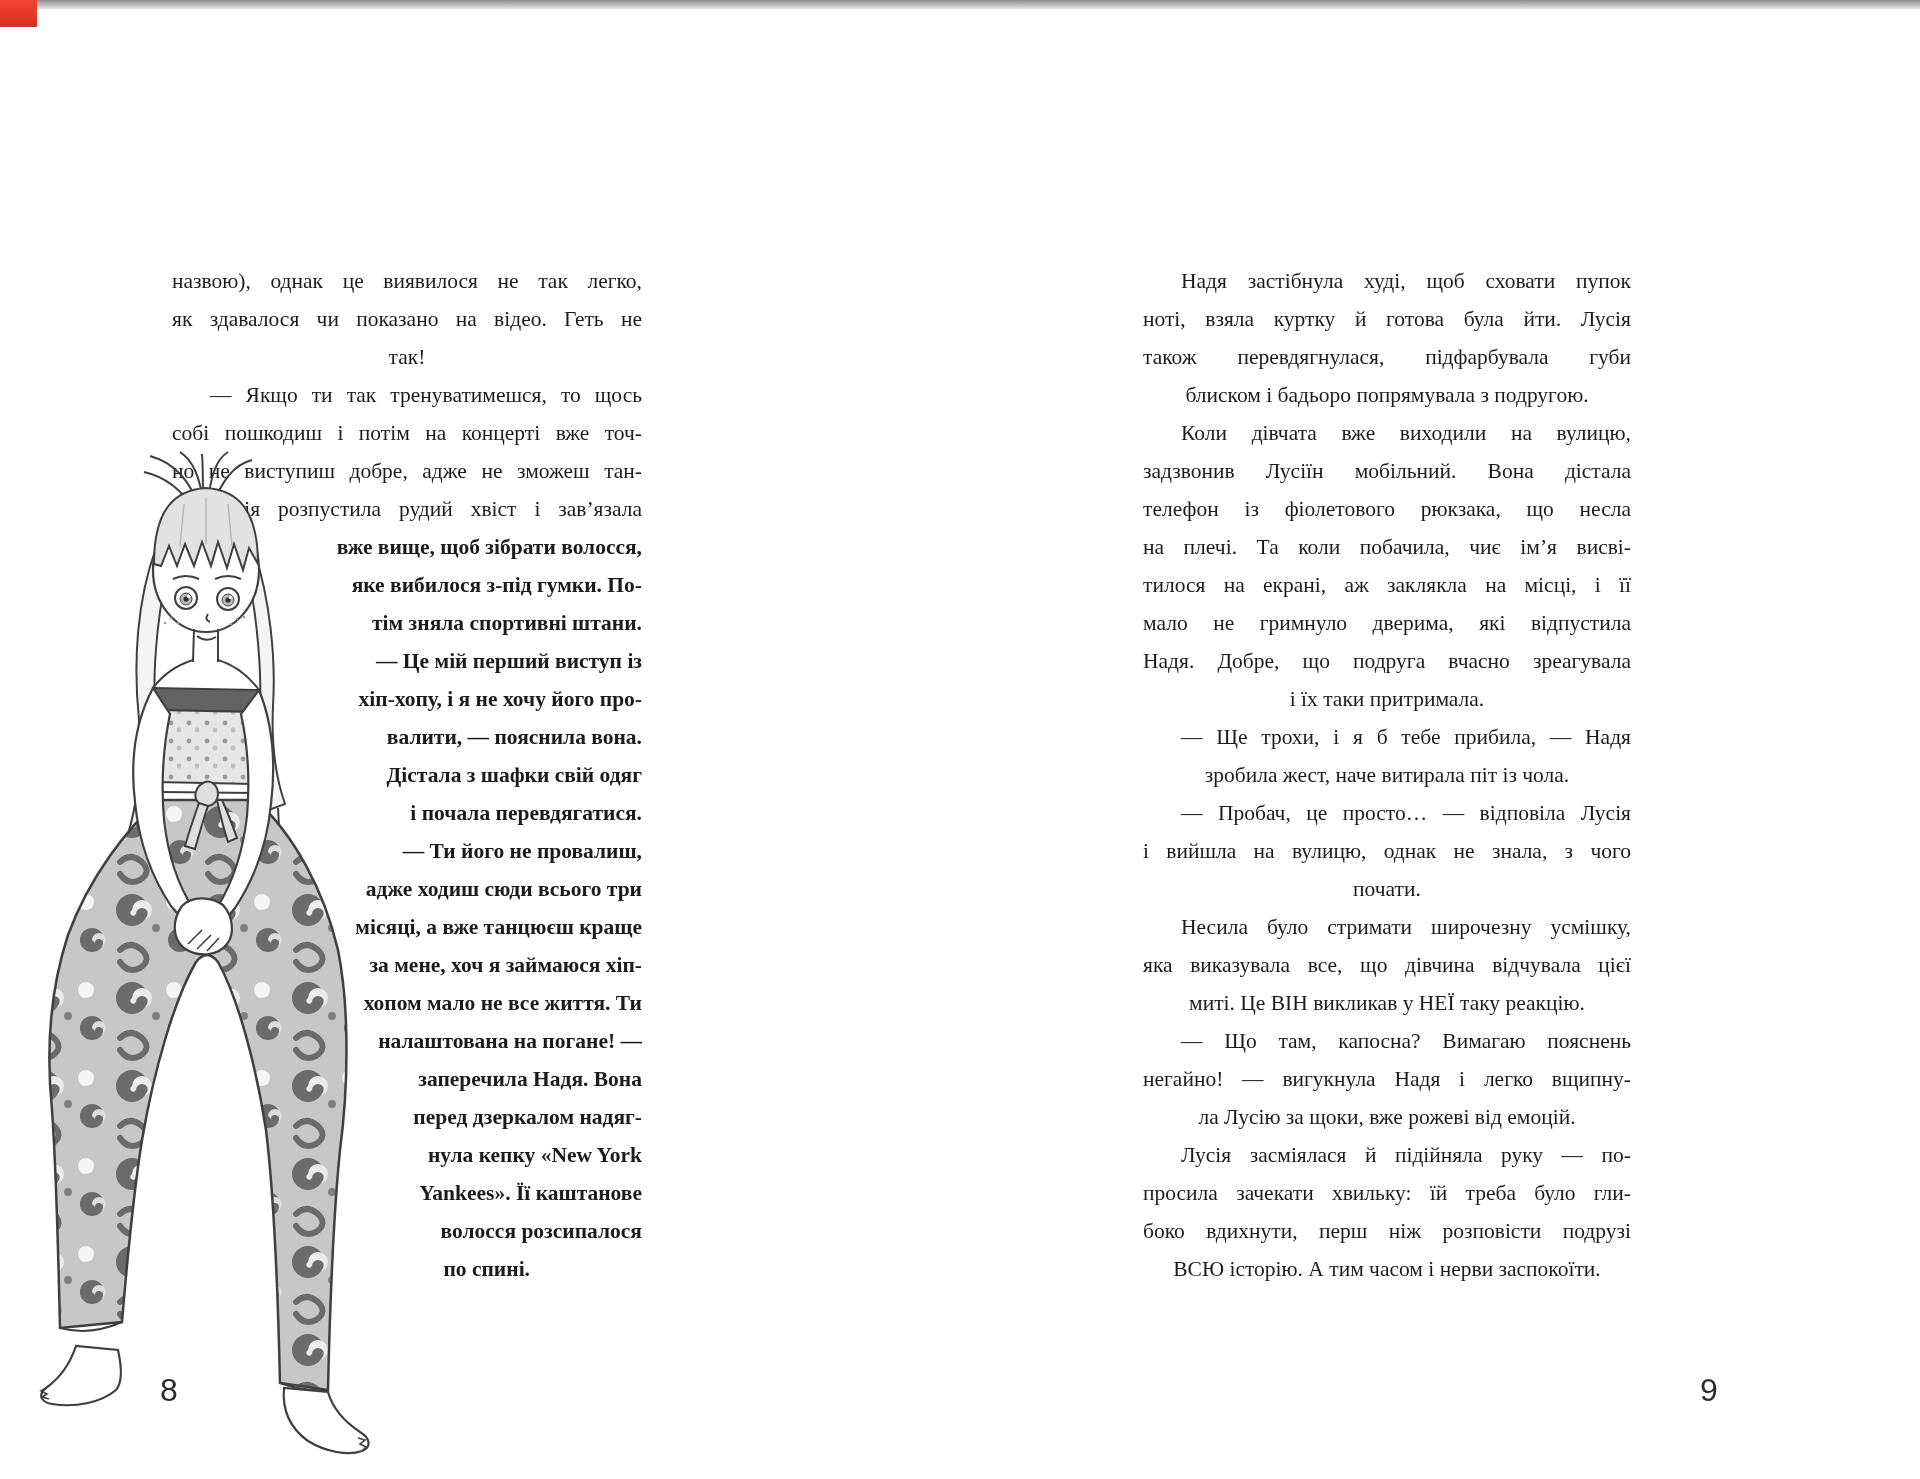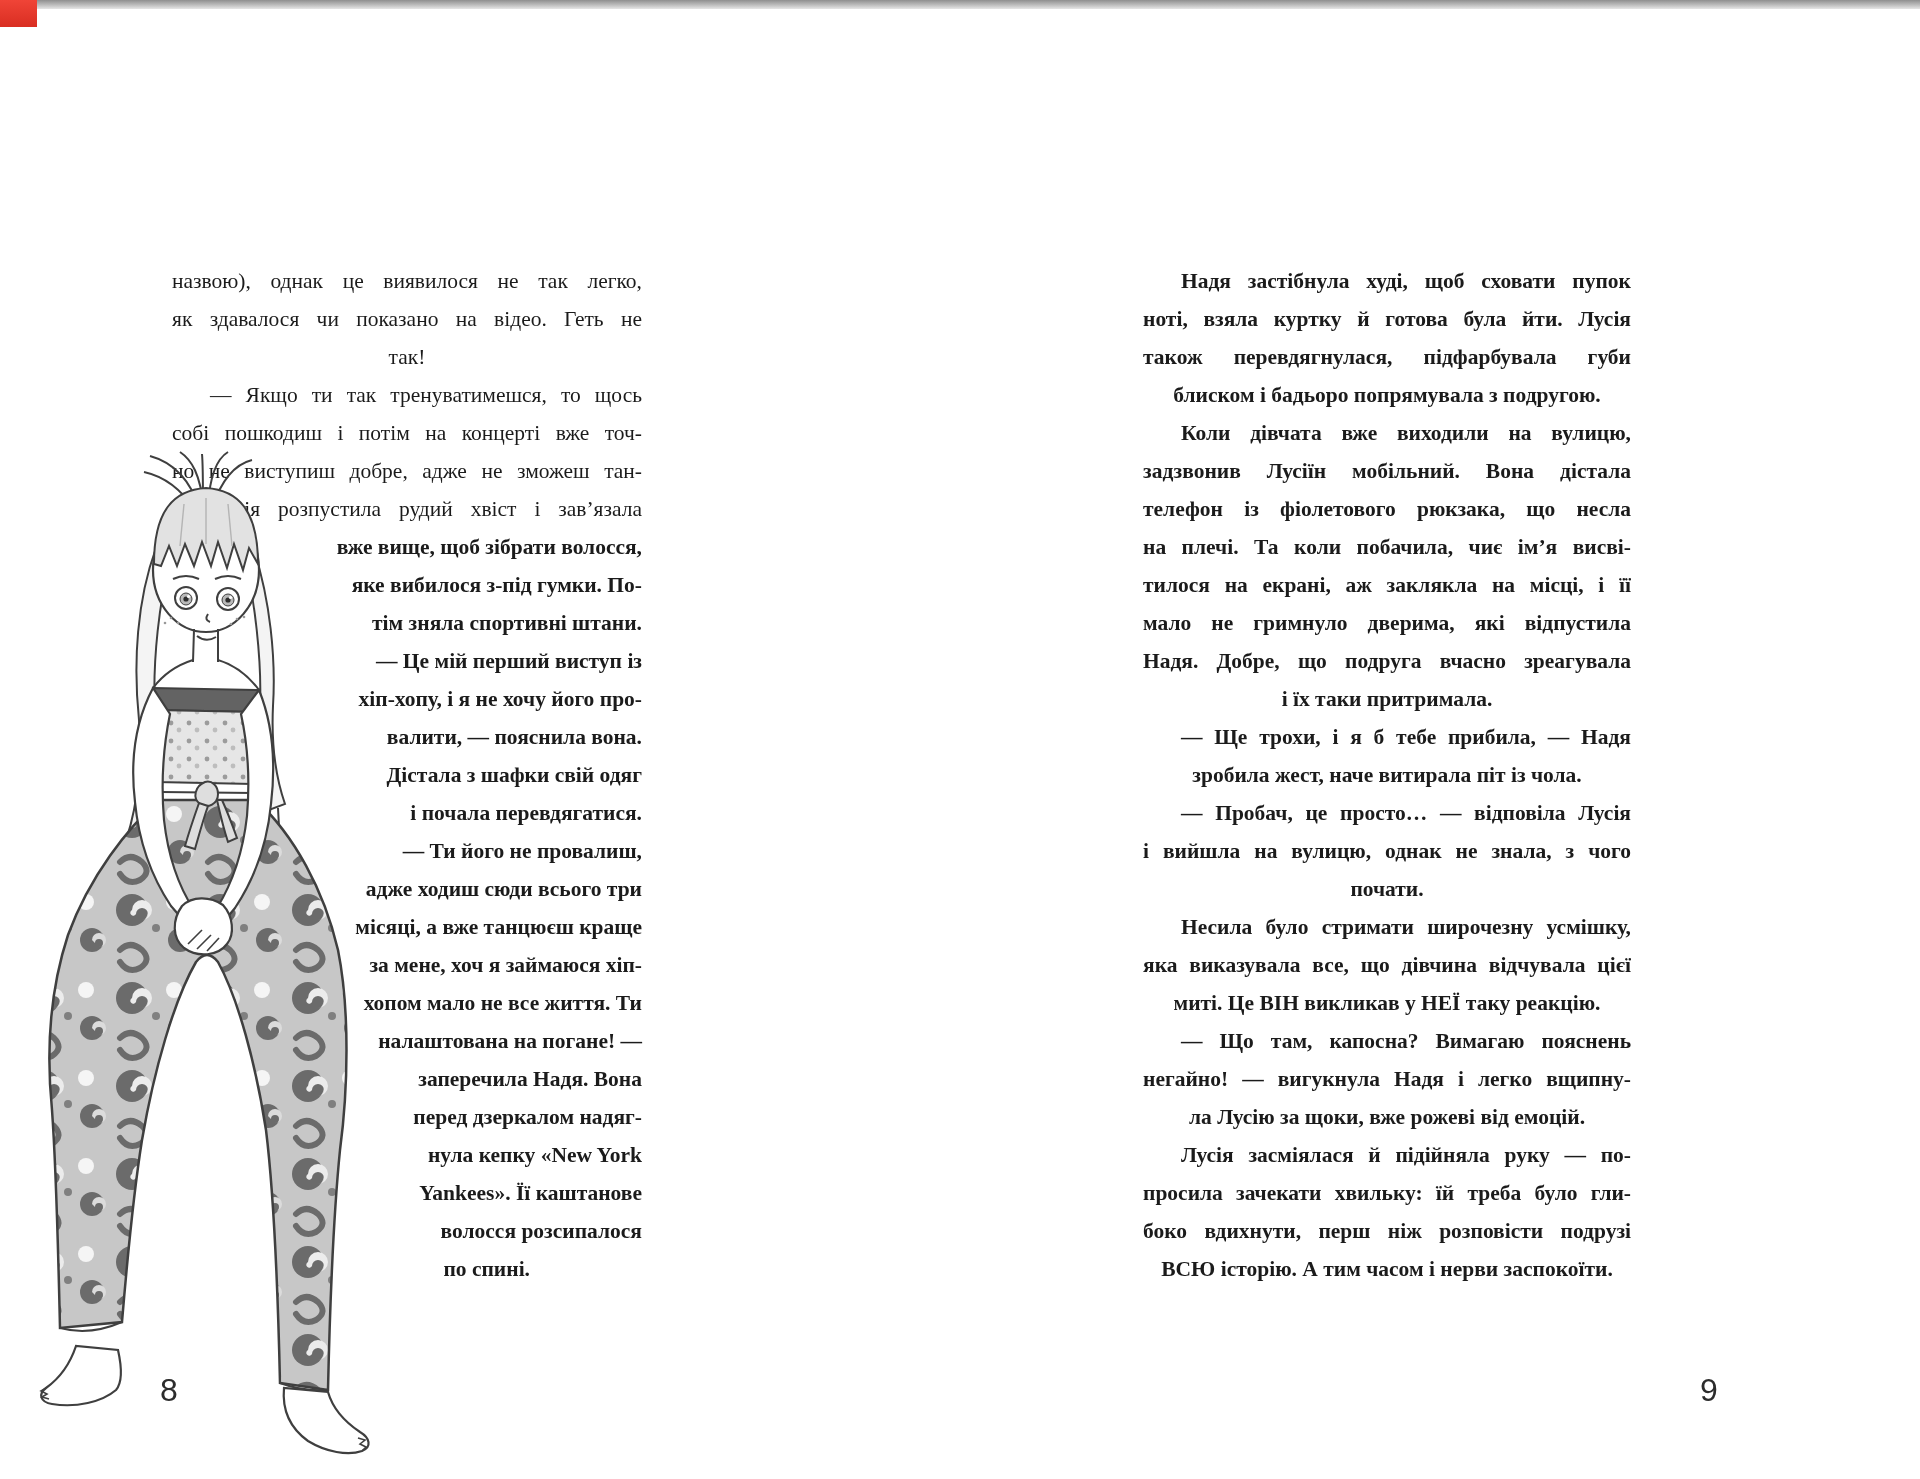--- a/index.html
+++ b/index.html
@@ -13,21 +13,21 @@
     position:absolute;left:0;top:0;width:1920px;height:9px;
     background:linear-gradient(180deg,#8f8f8f 0%,#bdbdbd 55%,#e6e6e6 100%);
   }
   .red-tab{
     position:absolute;left:0;top:0;width:37px;height:27px;
     background:linear-gradient(180deg,#f04437 0%,#d92e22 100%);
     z-index:5;
   }
   .page-col{position:absolute;top:228px;margin-top:34px;}
   .page-left-col{left:172px;width:470px;}
-  .page-right-col{left:1143px;width:488px;font-weight:bold;}
+  .page-right-col{left:1143px;width:488px;}
   .ln{
     box-sizing:border-box;width:100%;height:38px;line-height:38px;
     font-size:21.5px;letter-spacing:0px;white-space:nowrap;
   }
   .ln.j,.ln.ji{white-space:normal;overflow:hidden;text-align:justify;text-align-last:justify;}
   .ln.ji{padding-left:38px;}
   .ln.l{text-align:center;}
   .ln.r,.ln.rr{text-align:right;font-weight:bold;}
   .ln.rr{padding-right:112px;}
   .pagenum{

